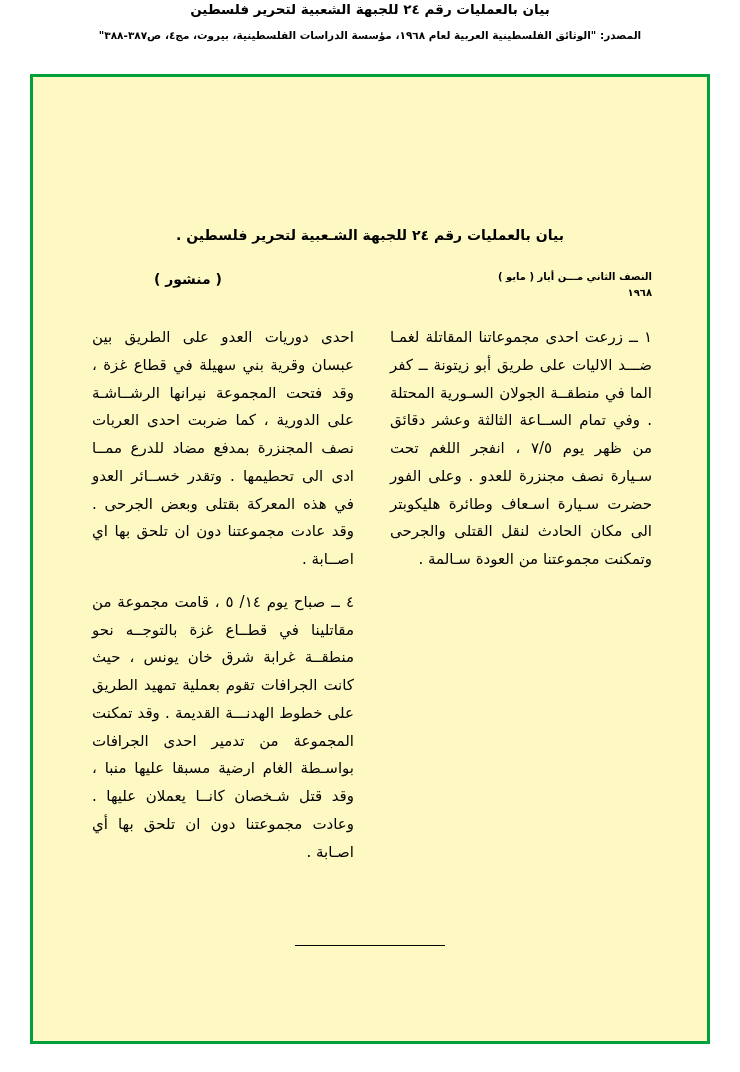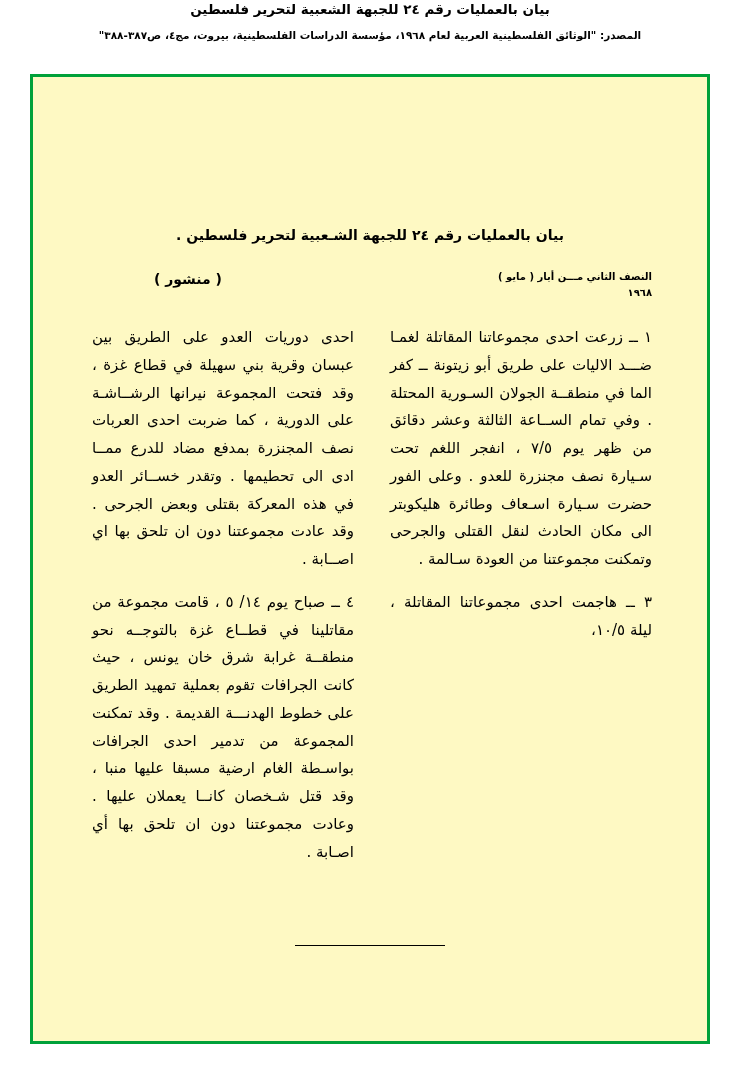--- a/index.html
+++ b/index.html
@@ -128,21 +128,20 @@
 
       <div class="subhead-row">
         <div class="subhead-right" style="white-space: pre-line;">النصف الثاني مـــن أيار ( مايو )
 ١٩٦٨</div>
         <div class="subhead-left">( منشور )</div>
       </div>
 
       <div class="columns">
         <div class="col">
           <p>١ ــ زرعت احدى مجموعاتنا المقاتلة لغمـا ضـــد الاليات على طريق أبو زيتونة ــ كفر الما في منطقــة الجولان السـورية المحتلة . وفي تمام الســاعة الثالثة وعشر دقائق من ظهر يوم ٧/٥ ، انفجر اللغم تحت سـيارة نصف مجنزرة للعدو . وعلى الفور حضرت سـيارة اسـعاف وطائرة هليكوبتر الى مكان الحادث لنقل القتلى والجرحى وتمكنت مجموعتنا من العودة سـالمة .</p>
-          <p>٣ ــ هاجمت احدى مجموعاتنا المقاتلة ، ليلة ١٠/٥،</p>
         </div>
         <div class="col">
           <p>احدى دوريات العدو على الطريق بين عبسان وقرية بني سهيلة في قطاع غزة ، وقد فتحت المجموعة نيرانها الرشــاشـة على الدورية ، كما ضربت احدى العربات نصف المجنزرة بمدفع مضاد للدرع ممــا ادى الى تحطيمها . وتقدر خســائر العدو في هذه المعركة بقتلى وبعض الجرحى . وقد عادت مجموعتنا دون ان تلحق بها اي اصــابة .</p>
           <p>٤ ــ صباح يوم ١٤/ ٥ ، قامت مجموعة من مقاتلينا في قطــاع غزة بالتوجــه نحو منطقــة غرابة شرق خان يونس ، حيث كانت الجرافات تقوم بعملية تمهيد الطريق على خطوط الهدنـــة القديمة . وقد تمكنت المجموعة من تدمير احدى الجرافات بواسـطة الغام ارضية مسبقا عليها منبا ، وقد قتل شـخصان كانــا يعملان عليها . وعادت مجموعتنا دون ان تلحق بها أي اصـابة .</p>
         </div>
       </div>
 
       <hr class="hr-short">
       <div class="footer-space"></div>
     </div>

